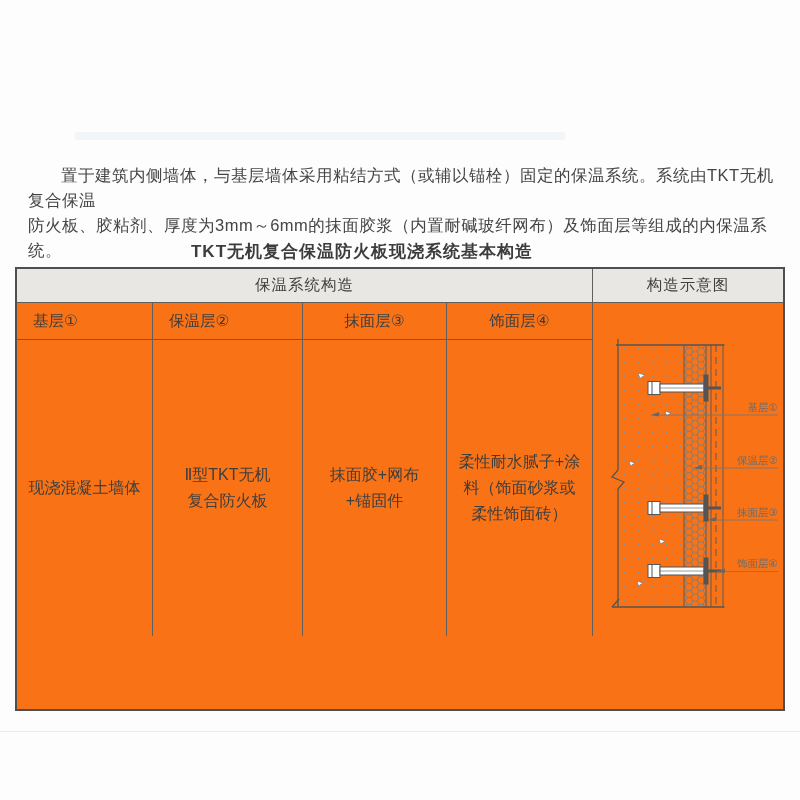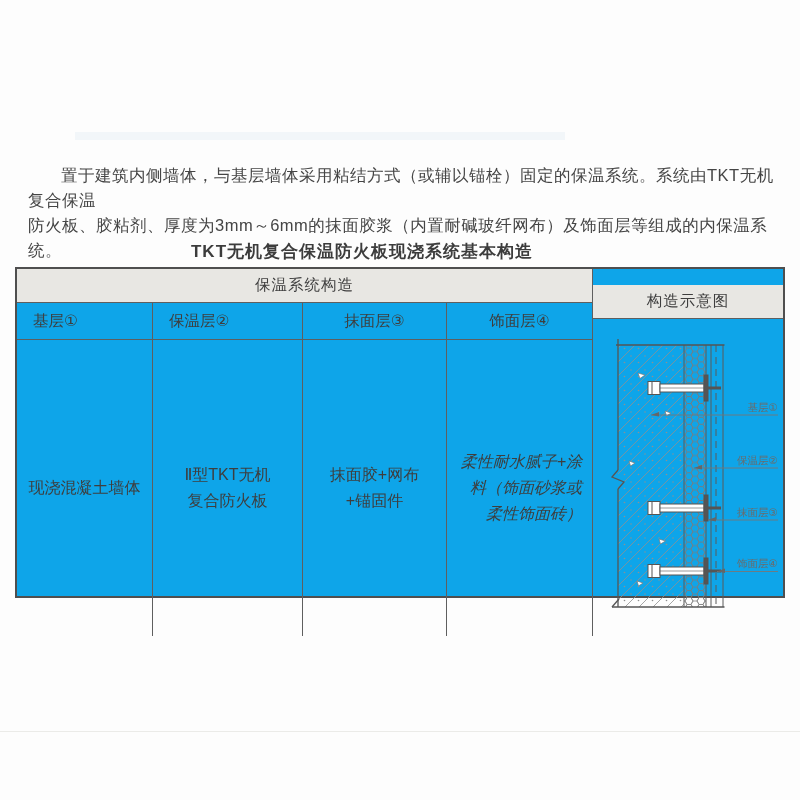--- a/index.html
+++ b/index.html
@@ -25,42 +25,42 @@
     position:absolute;left:28px;top:146px;width:748px;
     font-size:16.5px;line-height:25px;letter-spacing:.5px;
     color:#454545;text-indent:2em;white-space:pre-line;
   }
   .doc-title{
     position:absolute;left:0;top:229px;width:724px;text-align:center;
     font-size:17px;font-weight:bold;letter-spacing:1px;color:#3c3c3c;
   }
 
   .tbl{
-    position:absolute;left:15px;top:267px;width:770px;height:331px;
-    border:2px solid var(--table-border);box-sizing:border-box;background:#0ea5e9;
+    position:absolute;left:15px;top:267px;width:770px;height:444px;
+    border:2px solid var(--table-border);box-sizing:border-box;background:#f97316;
   }
   .cell{
     position:absolute;box-sizing:border-box;display:flex;align-items:center;
     font-size:15.5px;color:#3e3e3e;
   }
   .bline{border-bottom:1px solid var(--inner-border);}
   .rline{border-right:1px solid var(--inner-border);}
   .gh{background:var(--header-bg);justify-content:center;letter-spacing:1px;}
   .gh-left{left:0;top:0;width:576px;height:34px;}
-  .gh-right{left:576px;top:16px;width:190px;height:34px;}
+  .gh-right{left:576px;top:0;width:190px;height:34px;}
   .sub{top:34px;height:37px;}
   .body-row{top:71px;height:296px;font-size:16px;line-height:26px;}
   .c1{left:0;width:136px;}
   .c2{left:136px;width:150px;}
   .c3{left:286px;width:144px;}
   .c4{left:430px;width:146px;}
   .pad-left{justify-content:flex-start;padding-left:16px;}
   .center{justify-content:center;text-align:center;}
   .prewrap{white-space:pre-line;}
-  .c4-val{justify-content:flex-start;padding:0 10px;text-align:right;font-style:italic;}
+  .c4-val{justify-content:flex-start;padding:0 10px;text-align:center;}
   .diagram-cell{position:absolute;left:576px;top:34px;width:190px;height:333px;}
   .diagram-cell svg{display:block;}
   .dlabel{
     font-family:"Liberation Sans","DejaVu Sans",sans-serif;
     font-size:10.5px;fill:#6b6b6b;
   }
 </style>
 </head>
 <body>
 

